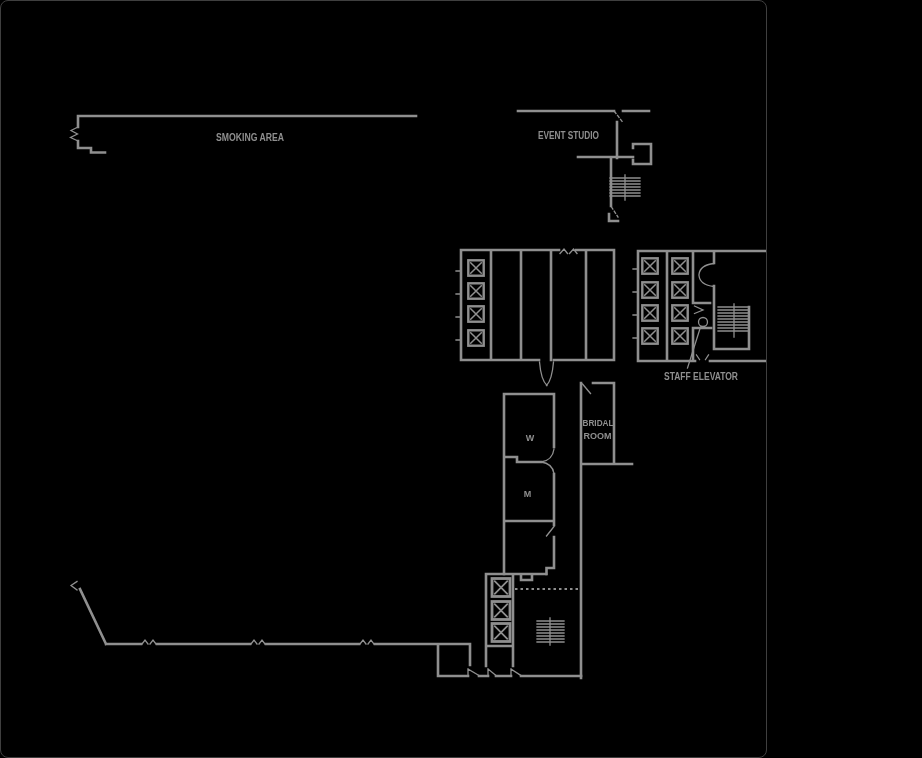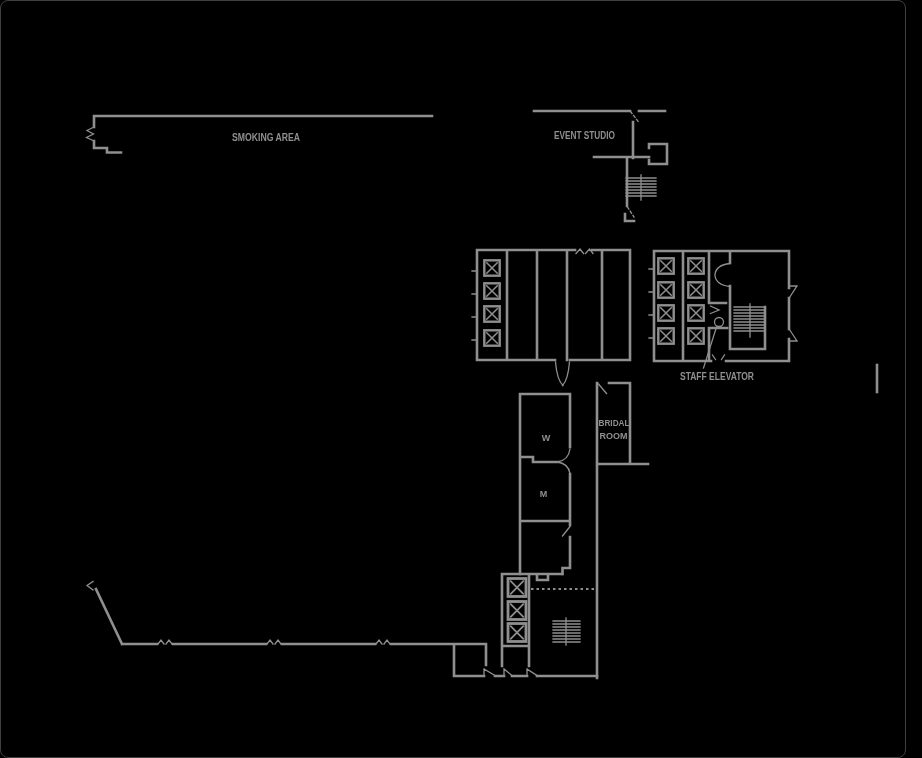--- a/index.html
+++ b/index.html
@@ -1,25 +1,24 @@
 <!DOCTYPE html>
 <html><head>
 <meta charset="utf-8">
 <style>
   html,body{margin:0;padding:0;background:#000;}
   .frame{
     position:relative;
-    width:906px;height:758px;
+    width:767px;height:758px;
     background:#000;
     border:1px solid #3f3f3f;
     border-radius:8px;
     box-sizing:border-box;
     overflow:hidden;
     font-family:"Liberation Sans", sans-serif;
-    padding-left:16px;
   }
   svg{display:block;}
   .w{stroke:#8f8f8f;stroke-width:2.6;fill:none;stroke-linecap:square;}
   .t{stroke:#8f8f8f;stroke-width:1.3;fill:none;stroke-linecap:square;}
   .d{stroke-dasharray:2.5 2.5;}
   .dot{stroke:#8f8f8f;stroke-width:1.9;fill:none;stroke-dasharray:2.5 3;}
   .lbl{
     fill:#8f8f8f;
     font-family:"Liberation Sans", sans-serif;
     font-weight:bold;

